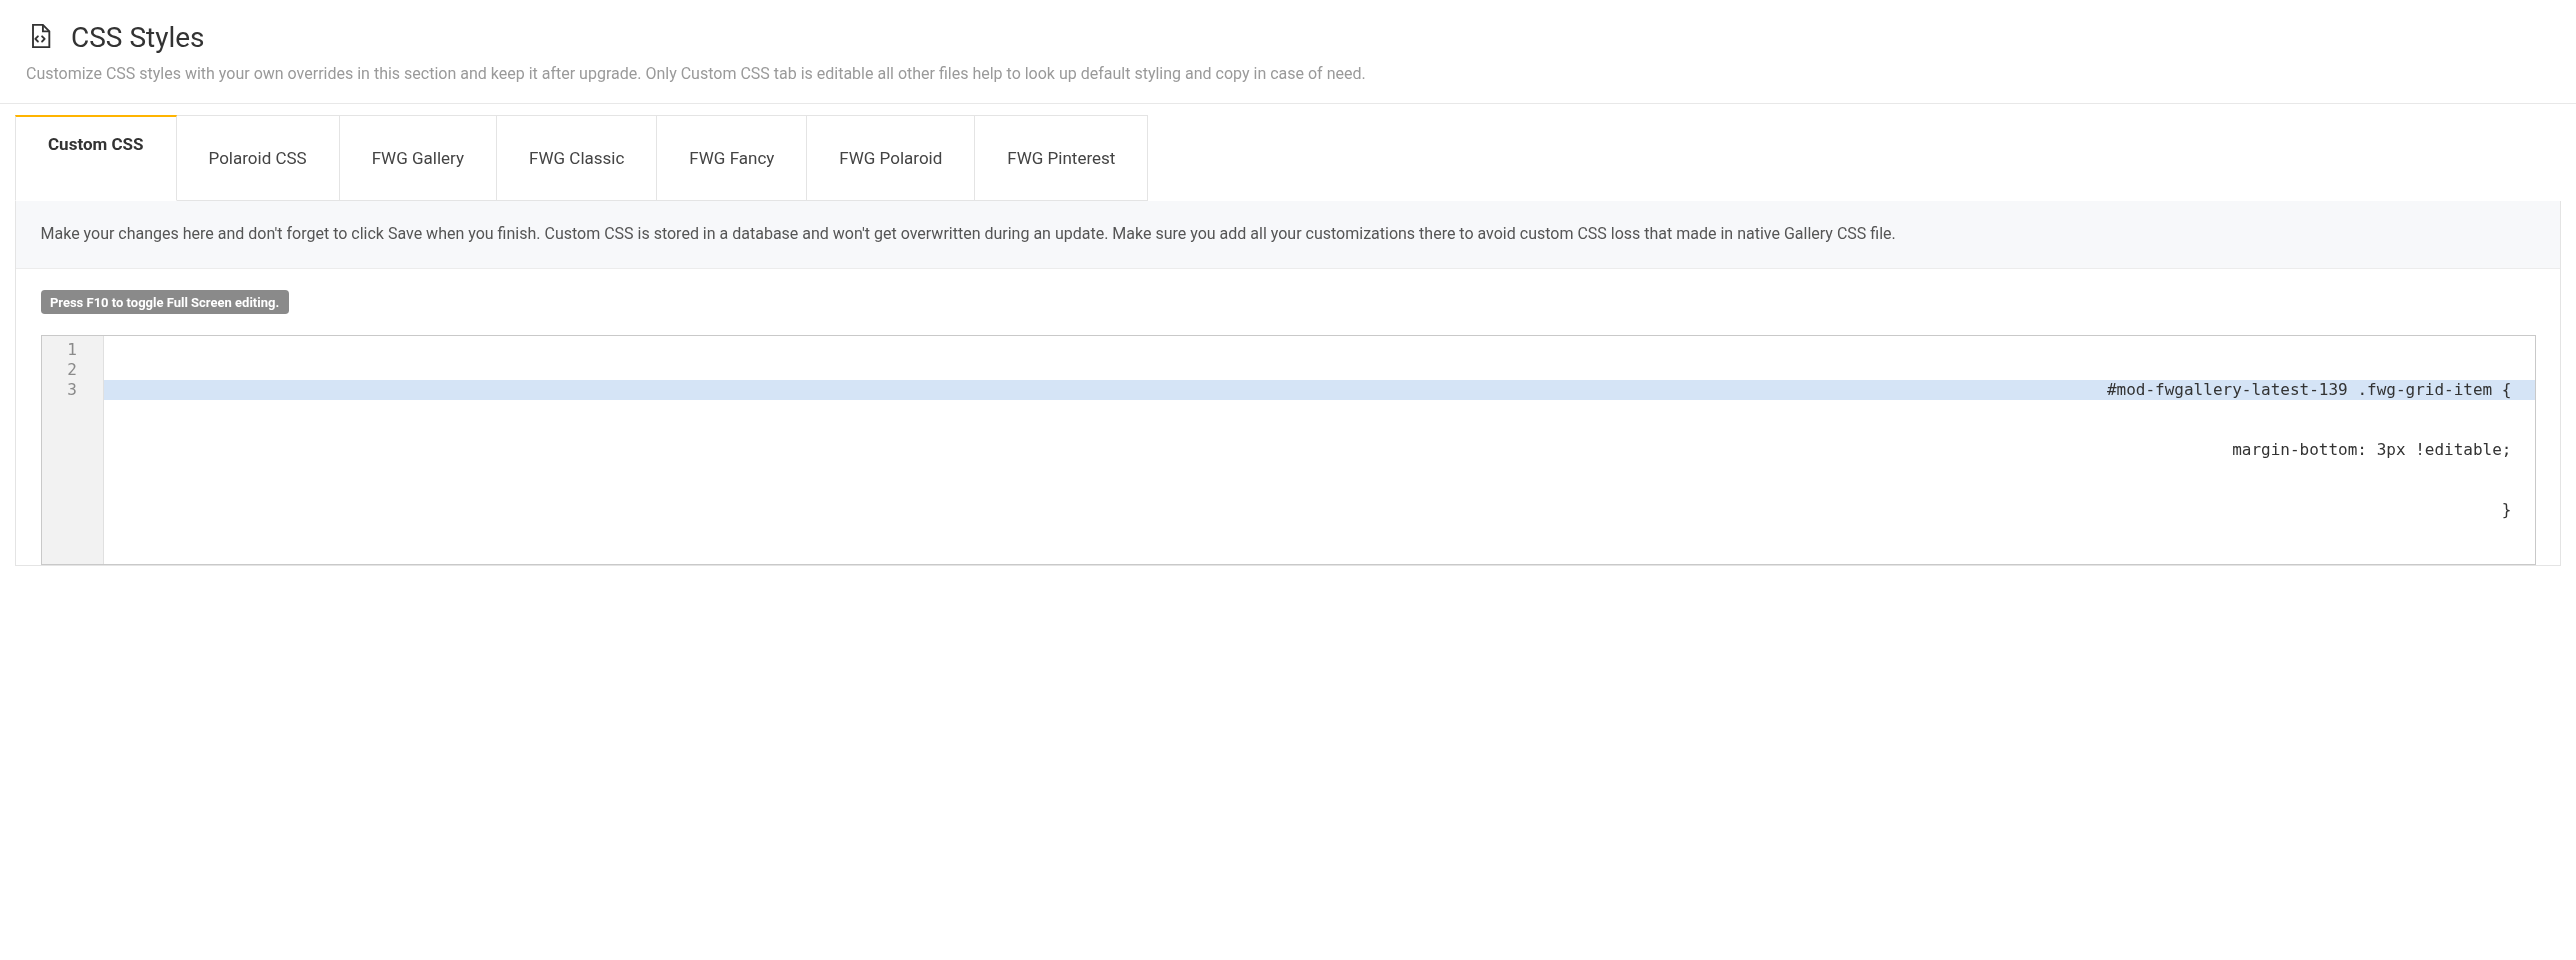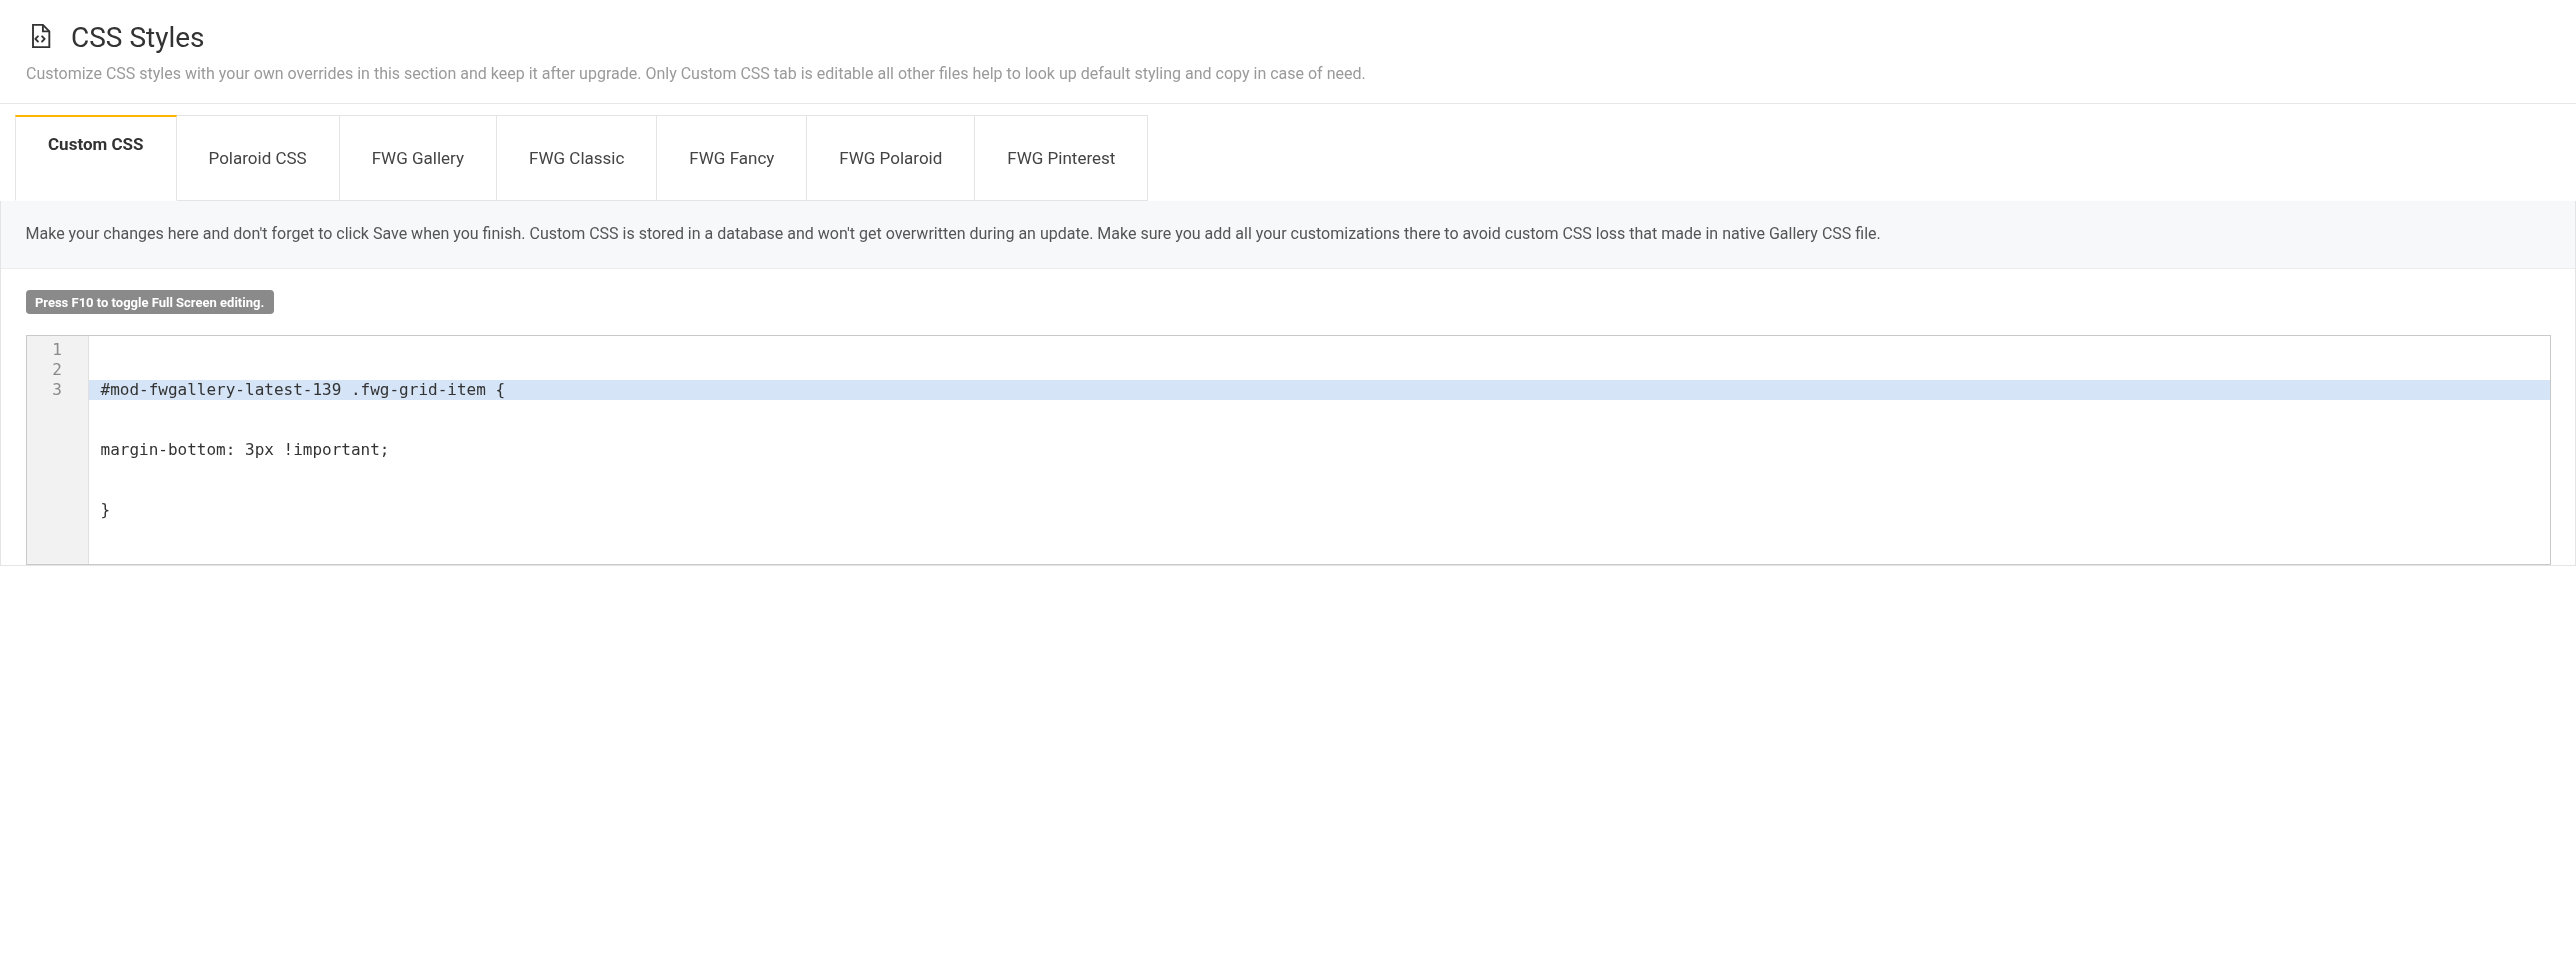--- a/index.html
+++ b/index.html
@@ -53,21 +53,21 @@
   }
   .tabs .tab:first-child { border-left: 0.9px solid #e4e4e4; }
   .tab.active {
     font-weight: 700;
     color: #333;
     border-top: 2.8px solid #ffb400;
     border-bottom: 0.9px solid #fff;
     padding-top: 17px;
   }
   .tab-panel {
-    margin: 0 0;
+    margin: 0 15px;
     border: 0.9px solid #e4e4e4;
     border-top: none;
     background: #fff;
   }
   .info-box {
     background: #f7f8fa;
     padding: 21px 24.5px;
     font-size: 16px;
     color: #555;
     line-height: 1.55;
@@ -104,21 +104,21 @@
     border-right: 0.9px solid #e0e0e0;
     user-select: none;
   }
   .gutter div { padding: 0 5.6px; }
   .code-lines {
     flex: 1;
     padding: 3.8px 0;
     white-space: pre;
     overflow: hidden;
   }
-  .code-line { padding: 0 12px; }
+  .code-line { padding: 0 23px; text-align: right; }
   .code-line.hl { background: #d5e4f6; }
 </style>
 </head>
 <body>
 
 <div class="page-header">
   <div class="title-row">
     <span>
       <svg viewBox="0 0 24 24">
         <path d="M6 2.5h8.5L20 8v13.5H6z"></path>
@@ -149,19 +149,19 @@
     <span class="hint-badge">Press F10 to toggle Full Screen editing.</span>
 
     <div class="code-editor">
       <div class="gutter">
         <div>1</div>
         <div>2</div>
         <div>3</div>
       </div>
       <div class="code-lines">
         <div class="code-line hl">#mod-fwgallery-latest-139 .fwg-grid-item {</div>
-        <div class="code-line">margin-bottom: 3px !important;</div>
+        <div class="code-line">margin-bottom: 3px !editable;</div>
         <div class="code-line">}</div>
       </div>
     </div>
   </div>
 </div>
 
 
 </body></html>

